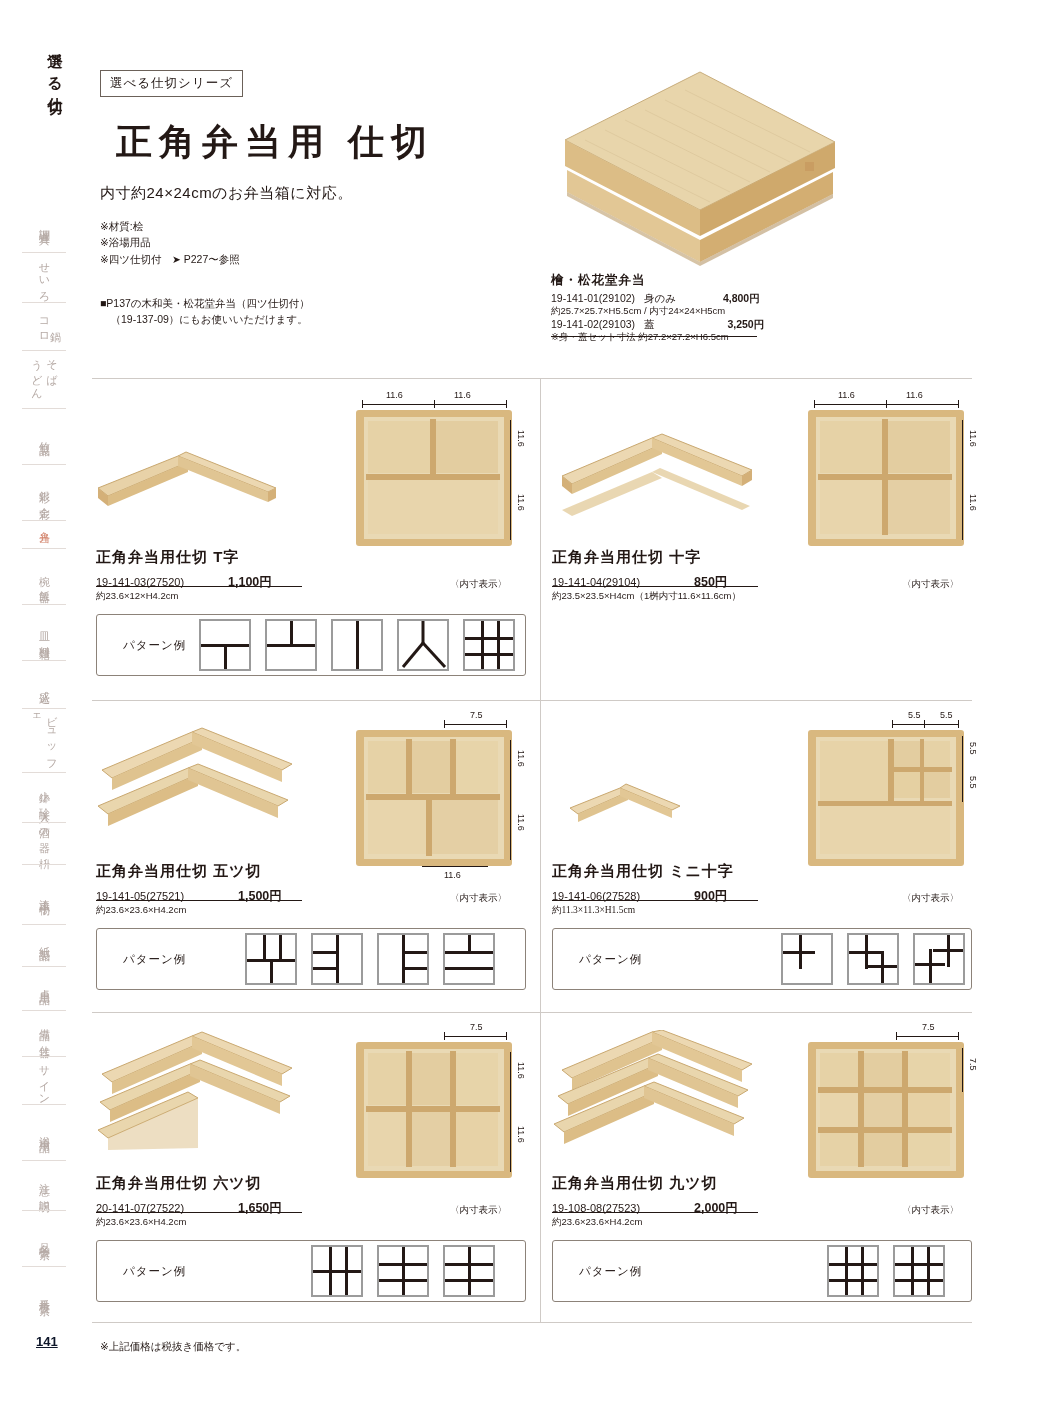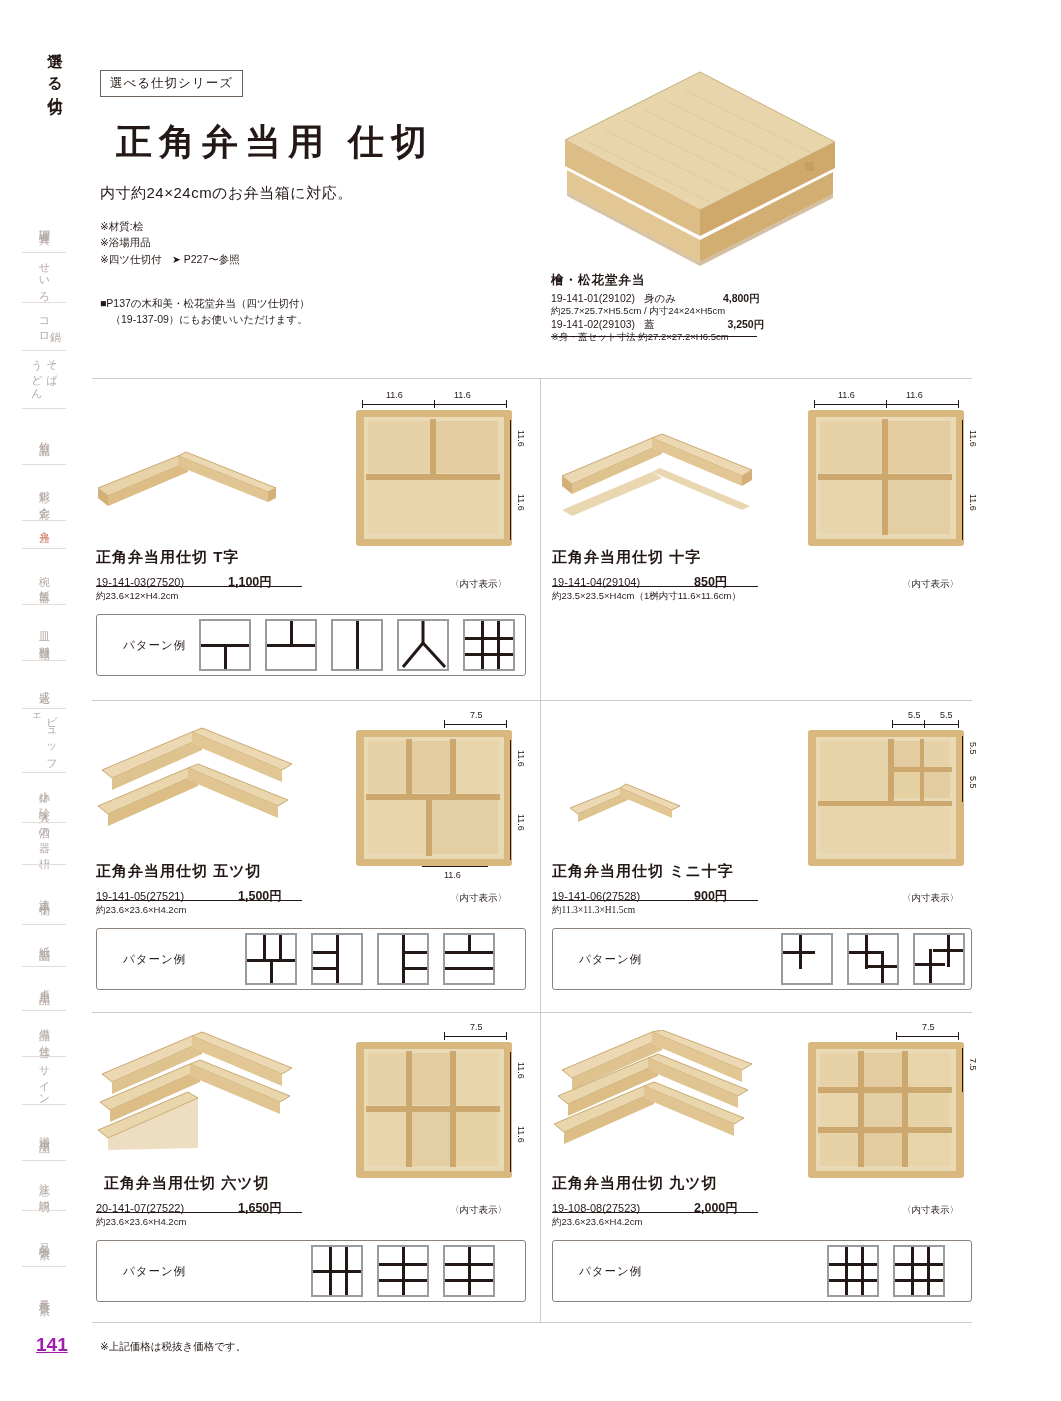--- a/index.html
+++ b/index.html
@@ -101,21 +101,21 @@
     font-size:11.5px;letter-spacing:1px;
   }
   .pgrid{
     position:absolute;top:50%;transform:translateY(-50%);
     width:52px;height:52px;border:2px solid #9b9b9b;box-sizing:border-box;
     background:#fff;
   }
   .pgrid i{position:absolute;background:#231815;display:block;}
   
   #page-number{
-    position:absolute;left:36px;top:1334px;font-size:19px;font-weight:bold;color:#a21caf;text-decoration:underline;
+    position:absolute;left:36px;top:1334px;font-size:13px;font-weight:bold;color:#0f172a;text-decoration:underline;
   }
   #footnote{position:absolute;left:100px;top:1340px;font-size:10.5px;}
 </style>
 </head>
 <body>
 
 <div id="side-rail">
   <div class="top-label">選べる仕切</div>
 
   <div class="tabbox" style="top:196px;height:56px;">
@@ -570,21 +570,21 @@
   </div>
 
   <div class="dim" style="left:378px;top:0px;">7.5</div>
   <div class="dimline" style="left:352px;top:14px;width:62px;height:1px;"></div>
   <div class="dimline" style="left:352px;top:10px;width:1px;height:8px;"></div>
   <div class="dimline" style="left:414px;top:10px;width:1px;height:8px;"></div>
   <div class="dim vert" style="left:424px;top:40px;">11.6</div>
   <div class="dim vert" style="left:424px;top:104px;">11.6</div>
   <div class="dimline" style="left:418px;top:30px;width:1px;height:120px;"></div>
 
-  <div class="pname" style="left:4px;top:152px;margin-left:8px;">正角弁当用仕切 六ツ切</div>
+  <div class="pname" style="left:4px;top:152px;">正角弁当用仕切 六ツ切</div>
   <div class="pcode" style="left:4px;top:180px;">20-141-07(27522)</div>
   <div class="pprice" style="left:146px;top:178px;">1,650円</div>
   <div class="pspec" style="left:4px;top:194px;">約23.6×23.6×H4.2cm</div>
   <div class="prule" style="left:4px;top:190px;width:206px;"></div>
   <div class="inner-note" style="left:358px;top:182px;">〈内寸表示〉</div>
 
   <div class="pattern" style="left:4px;top:218px;width:430px;height:62px;">
     <div class="plabel">パターン例</div>
     <div class="pgrid" style="left:214px;">
       <i style="left:16px;top:0;width:3px;height:48px;"></i>

